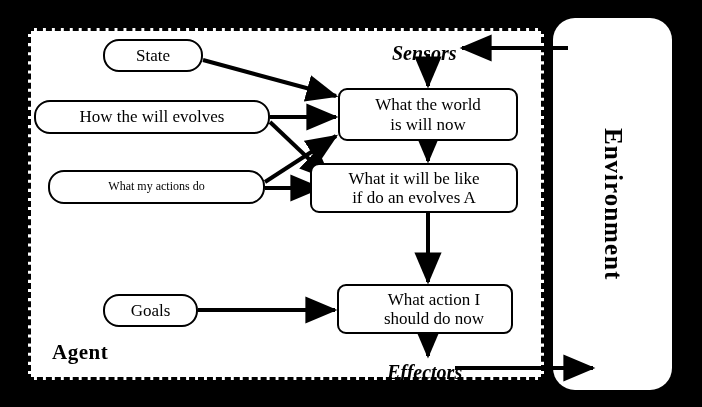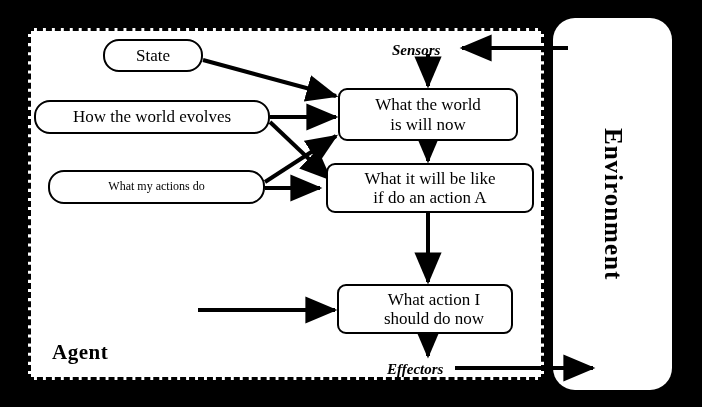--- a/index.html
+++ b/index.html
@@ -36,25 +36,25 @@
     display:flex;align-items:center;justify-content:center;text-align:center;
     color:#000;box-sizing:border-box;line-height:1.12;z-index:4;
   }
   .rounded{border-radius:16px;}
   .sq{border-radius:9px;}
   .n-state{left:103px;top:39px;width:100px;height:33px;font-size:17px;}
   .n-evolves{left:34px;top:100px;width:236px;height:34px;font-size:17px;}
   .n-actions{left:48px;top:170px;width:217px;height:34px;font-size:12px;}
   .n-goals{left:103px;top:294px;width:95px;height:33px;font-size:17px;}
   .n-world{left:338px;top:88px;width:180px;height:53px;font-size:17px;}
-  .n-future{left:326px;top:163px;width:208px;height:50px;font-size:17px;}
+  .n-future{left:310px;top:163px;width:208px;height:50px;font-size:17px;}
   .n-action{left:337px;top:284px;width:176px;height:50px;font-size:17px;padding-left:18px;}
   
   .iolabel{
-    position:absolute;font-size:15px;font-weight:bold;font-style:italic;
+    position:absolute;font-size:20px;font-weight:bold;font-style:italic;
     color:#000;z-index:5;white-space:nowrap;
   }
   #sensors-label{left:392px;top:42px;}
   #effectors-label{left:387px;top:361px;}
   svg#edges{position:absolute;left:0;top:0;width:702px;height:407px;z-index:3;}
 </style>
 </head>
 <body>
 
 <div id="stage">
@@ -96,39 +96,42 @@
     <line x1="428" y1="334" x2="428" y2="356" stroke="#000" stroke-width="4" marker-end="url(#ah)"></line>
 
     <line x1="455" y1="368" x2="593" y2="368" stroke="#000" stroke-width="4" marker-end="url(#ah)"></line>
   </svg>
 
   <div class="node rounded n-state">
     <span>State</span>
   </div>
 
   <div class="node rounded n-evolves">
-    <span>How the world evolves</span>
+    <span>How the will evolves</span>
   </div>
 
   <div class="node rounded n-actions">
     <span>What my actions do</span>
   </div>
 
+  <div class="node rounded n-goals">
+    <span>Goals</span>
+  </div>
 
   <div class="node sq n-world">
     <div>
       <div>What the world</div>
       <div>is will now</div>
     </div>
   </div>
 
   <div class="node sq n-future">
     <div>
       <div>What it will be like</div>
-      <div>if do an action A</div>
+      <div>if do an evolves A</div>
     </div>
   </div>
 
   <div class="node sq n-action">
     <div>
       <div>What action I</div>
       <div>should do now</div>
     </div>
   </div>
 

